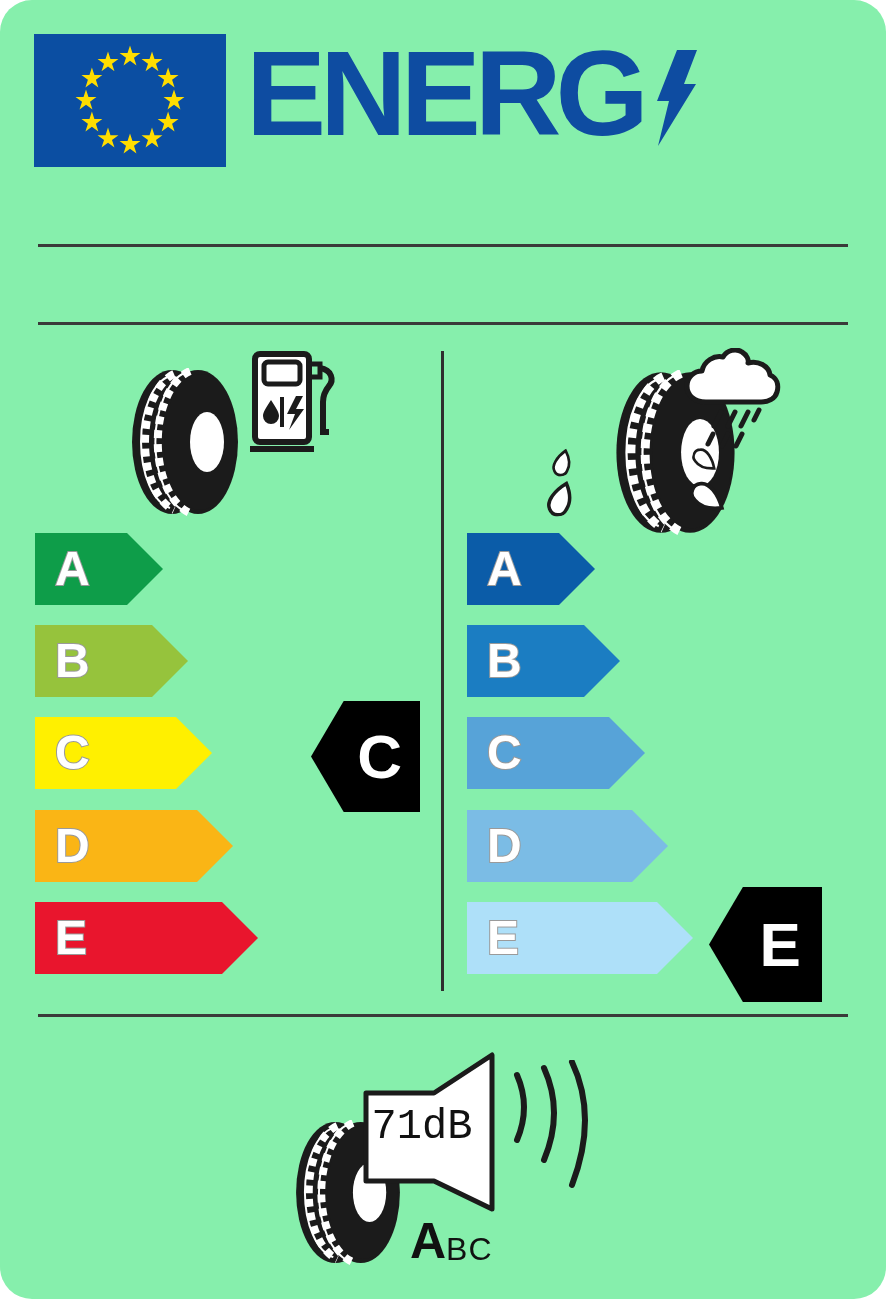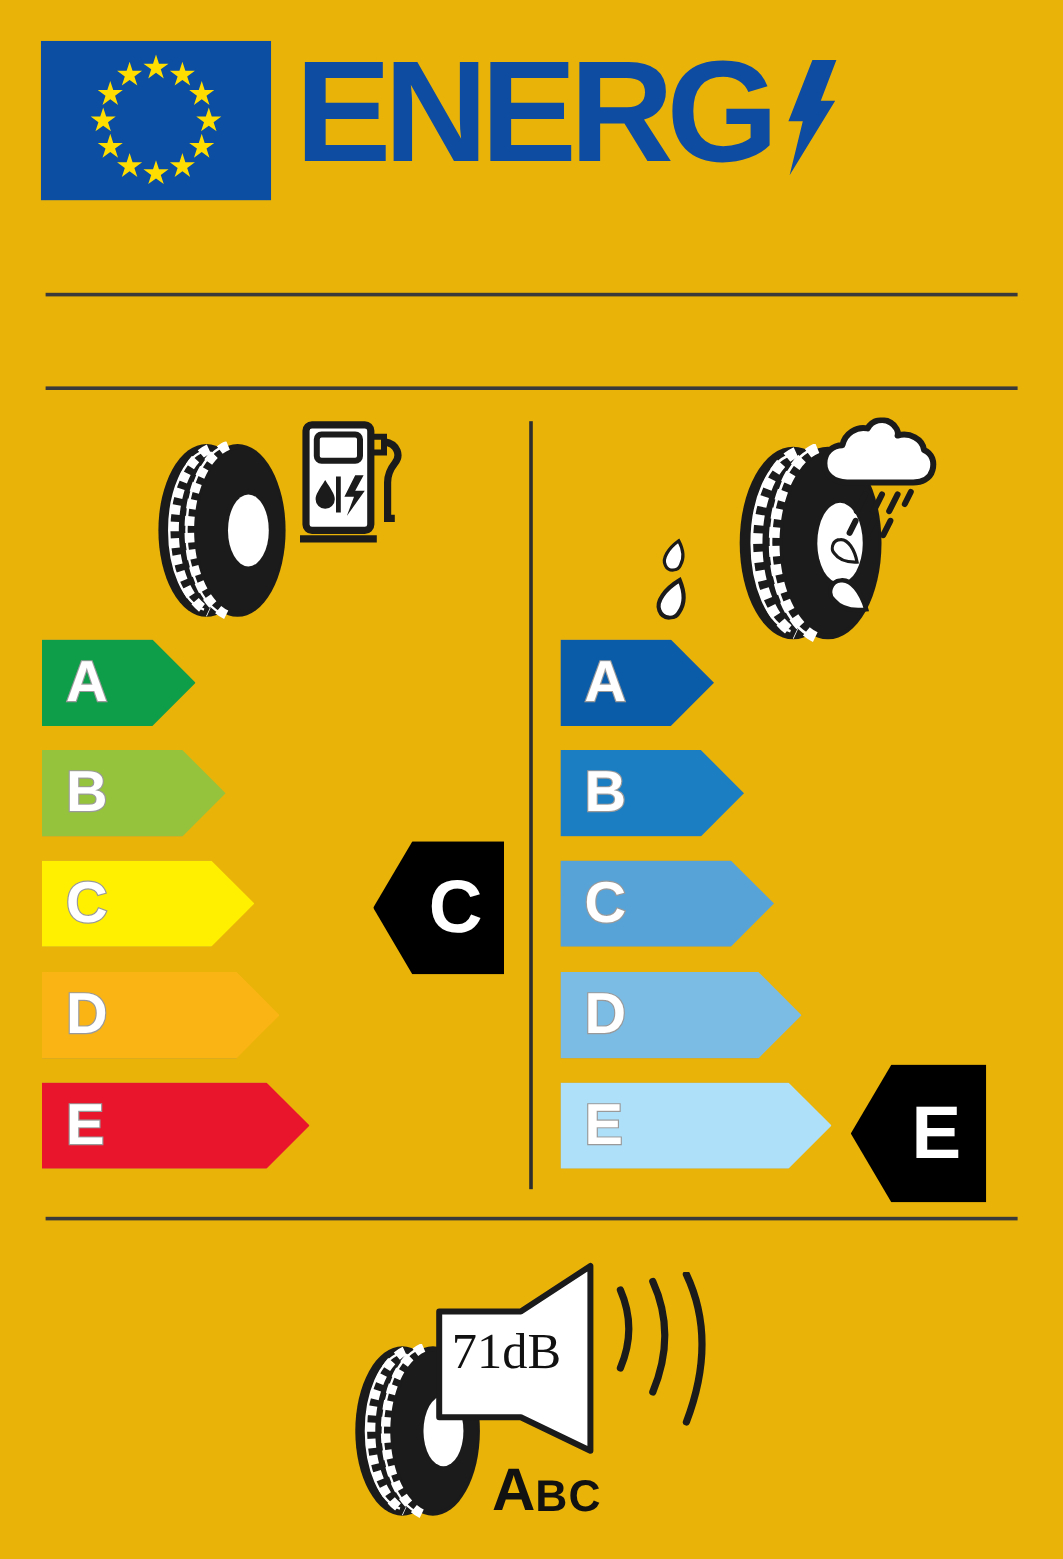--- a/index.html
+++ b/index.html
@@ -1,18 +1,18 @@
 <!DOCTYPE html>
 <html><head>
 <meta charset="utf-8">
 <style>
   html,body{margin:0;padding:0;background:#fff;}
   .page{
-    position:relative;width:886px;height:1299px;background:#eab308;overflow:hidden;
-    font-family:"Liberation Sans",sans-serif;color:#111;
+    position:relative;width:886px;height:1299px;background:#86efac;overflow:hidden;
+    font-family:"Liberation Sans",sans-serif;color:#111;border-radius:32px;
   }
   
   .flag{position:absolute;left:34px;top:34px;width:192px;height:133px;}
   .energ{
     position:absolute;left:246px;top:30px;height:130px;line-height:126px;
     font-size:120px;font-weight:bold;letter-spacing:-6px;white-space:nowrap;
   }
   .bolt{position:absolute;left:652px;top:50px;width:46px;height:97px;}
   .brand{position:absolute;left:38px;top:186px;font-size:46px;font-weight:bold;line-height:1;letter-spacing:0px;}
   .rule{position:absolute;left:38px;width:810px;height:3px;background:#3a3a3a;}
@@ -43,26 +43,26 @@
     clip-path:polygon(30% 0, 100% 0, 100% 100%, 30% 100%, 0 50%);
   }
   .rating span{font-size:62px;font-weight:bold;color:#fff;line-height:1;padding-left:26%;}
   .rating-fuel{left:311px;top:701px;width:109px;height:111px;}
   .rating-wet{left:709px;top:887px;width:113px;height:115px;}
   
   .tire-noise{position:absolute;left:294px;top:1120px;width:108px;height:145px;}
   .speaker{position:absolute;left:358px;top:1047px;width:140px;height:170px;}
   .noise-value{
     position:absolute;left:366px;top:1106px;width:112px;text-align:center;
-    font-family:Liberation Serif, serif;font-size:42px;line-height:1;color:#111;
+    font-family:Liberation Mono, monospace;font-size:42px;line-height:1;color:#111;
   }
   .waves{position:absolute;left:506px;top:1060px;width:92px;height:132px;}
   .noise-class{position:absolute;left:410px;top:1216px;display:flex;align-items:flex-end;line-height:1;}
   .noise-class .big{font-size:50px;font-weight:bold;}
-  .noise-class .rest{font-size:37px;font-weight:700;letter-spacing:1px;padding-bottom:1px;text-align:right;}
+  .noise-class .rest{font-size:32px;font-weight:400;letter-spacing:1px;padding-bottom:1px;text-align:right;}
 </style>
 </head>
 <body>
 
 <svg width="0" height="0" style="position:absolute">
   <defs>
     <symbol id="tire" viewBox="0 0 110 148">
       <ellipse cx="42" cy="74" rx="40" ry="72" fill="#1b1b1b"></ellipse>
       <ellipse cx="68" cy="74" rx="40" ry="72" fill="#1b1b1b"></ellipse>
       <path d="M40,8 A35 67 0 0 0 40,140" fill="none" stroke="#fff" stroke-width="2"></path>

